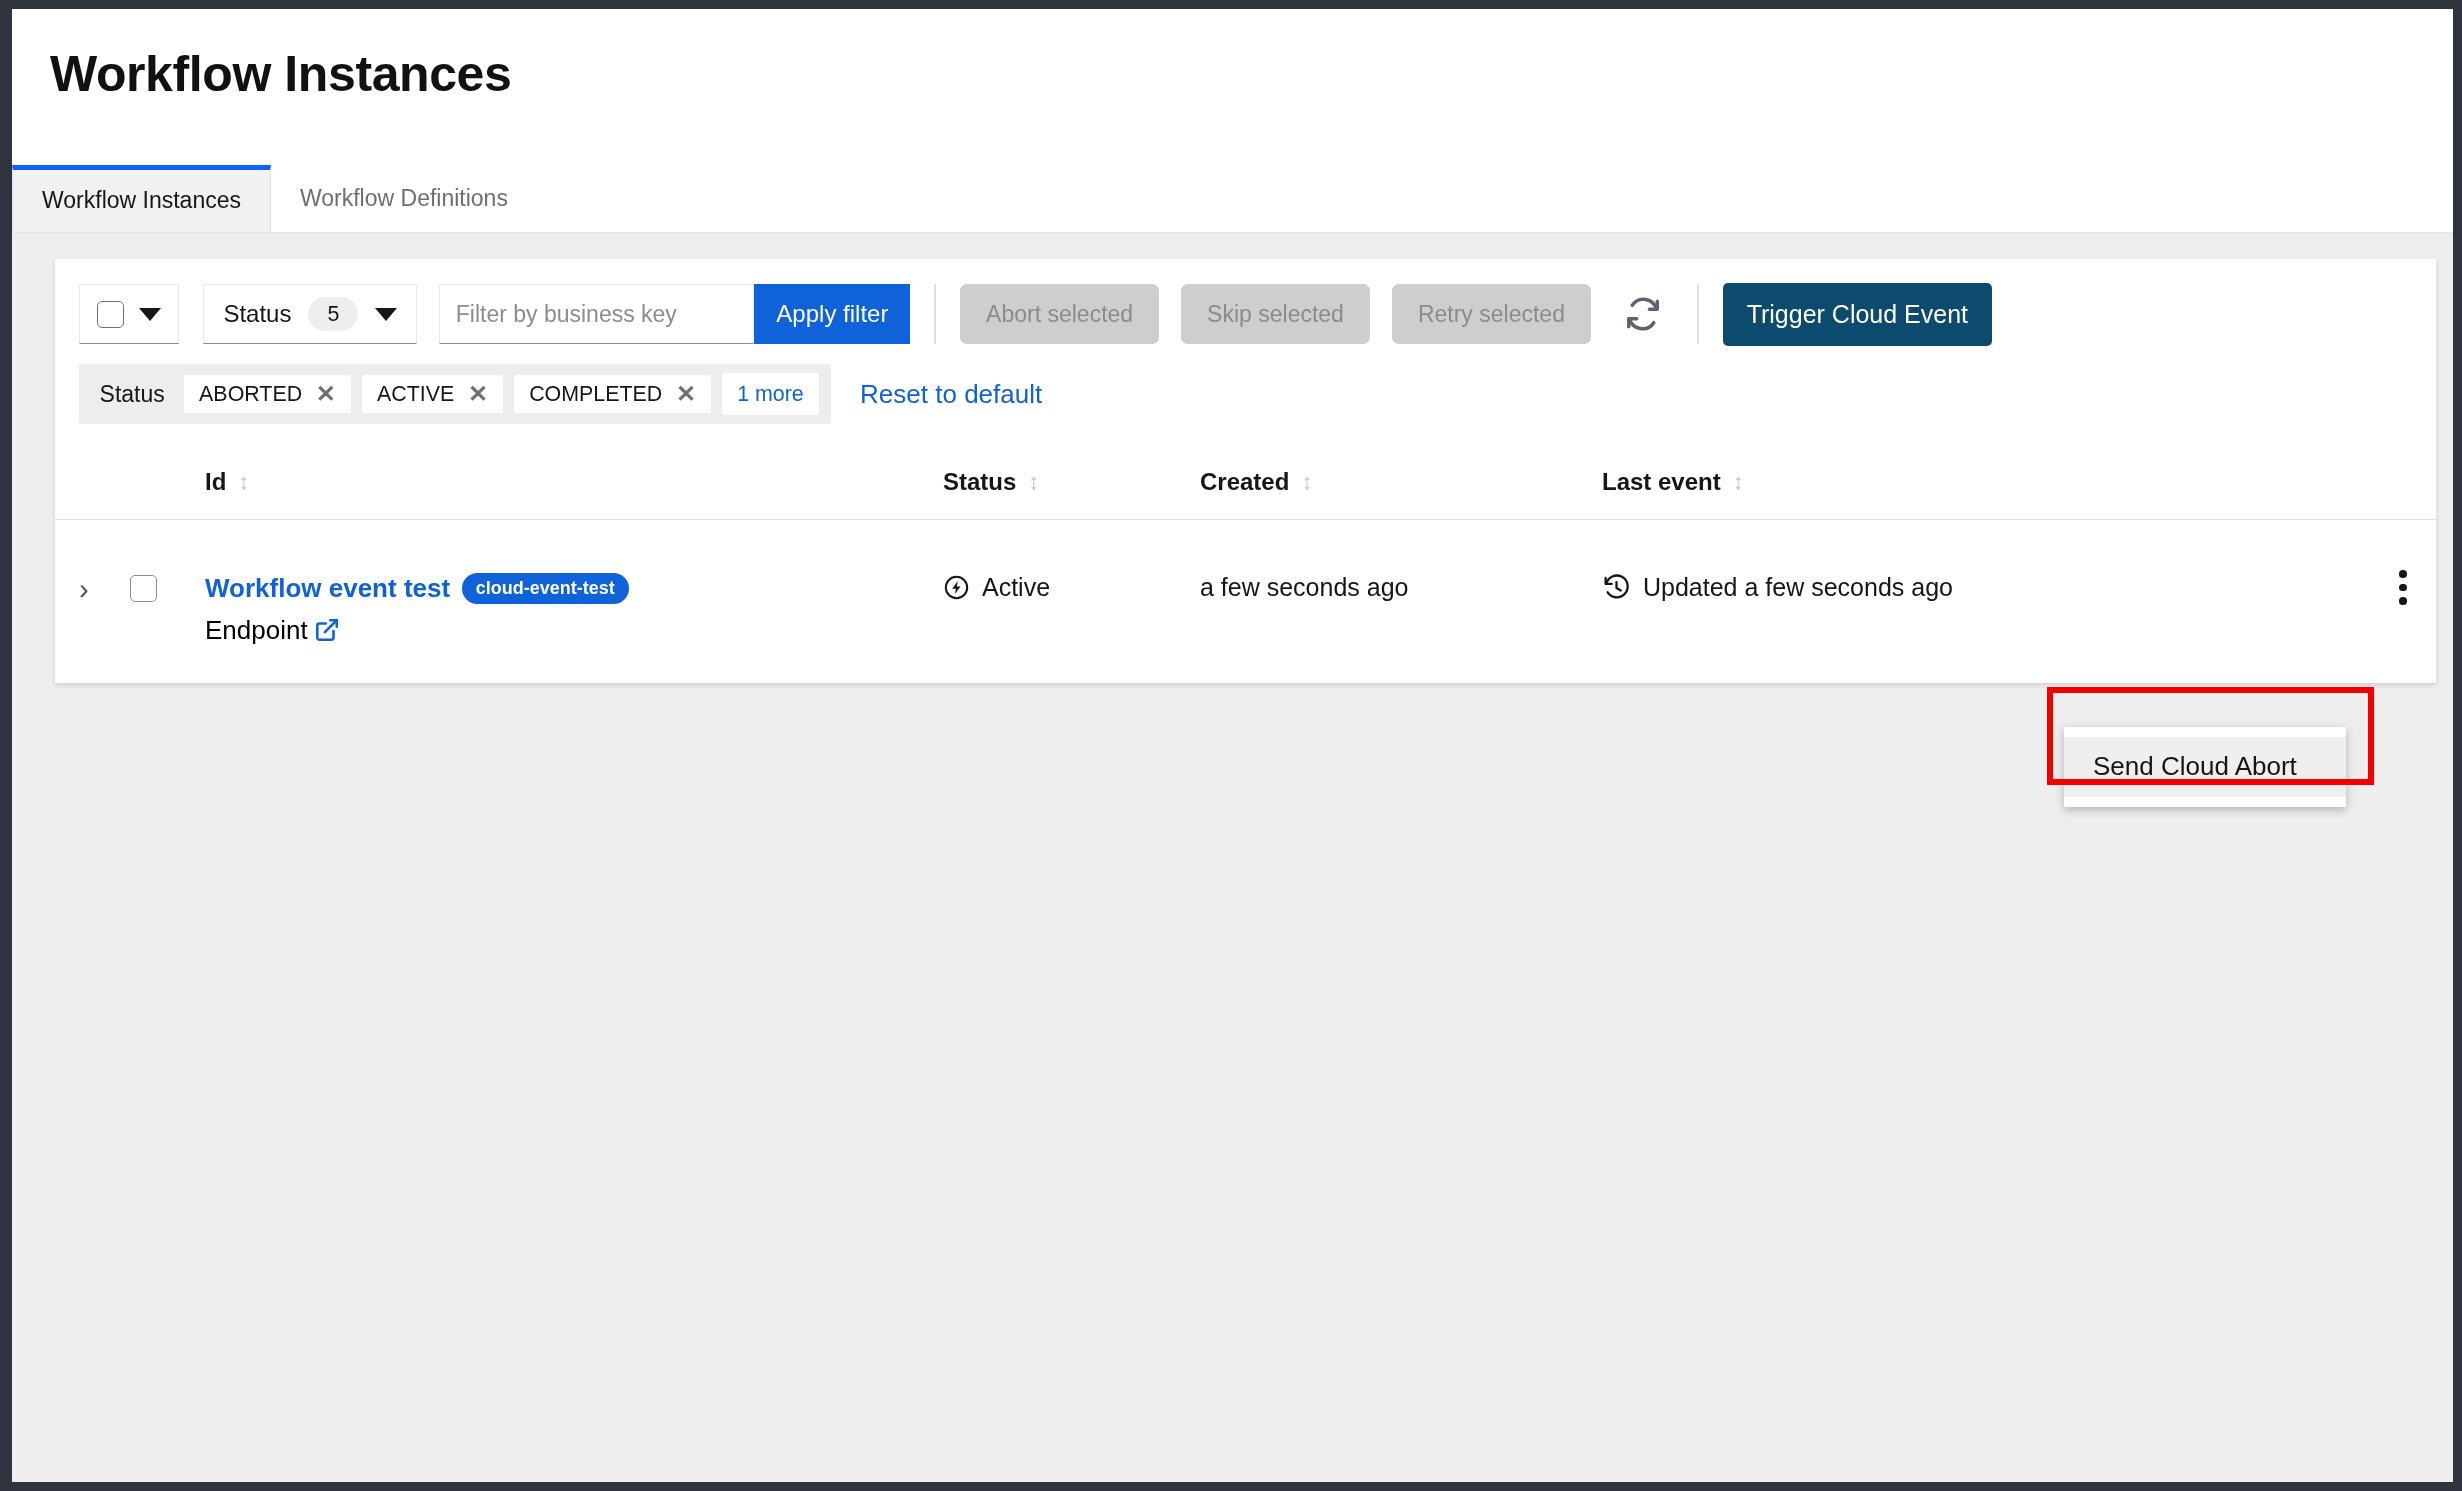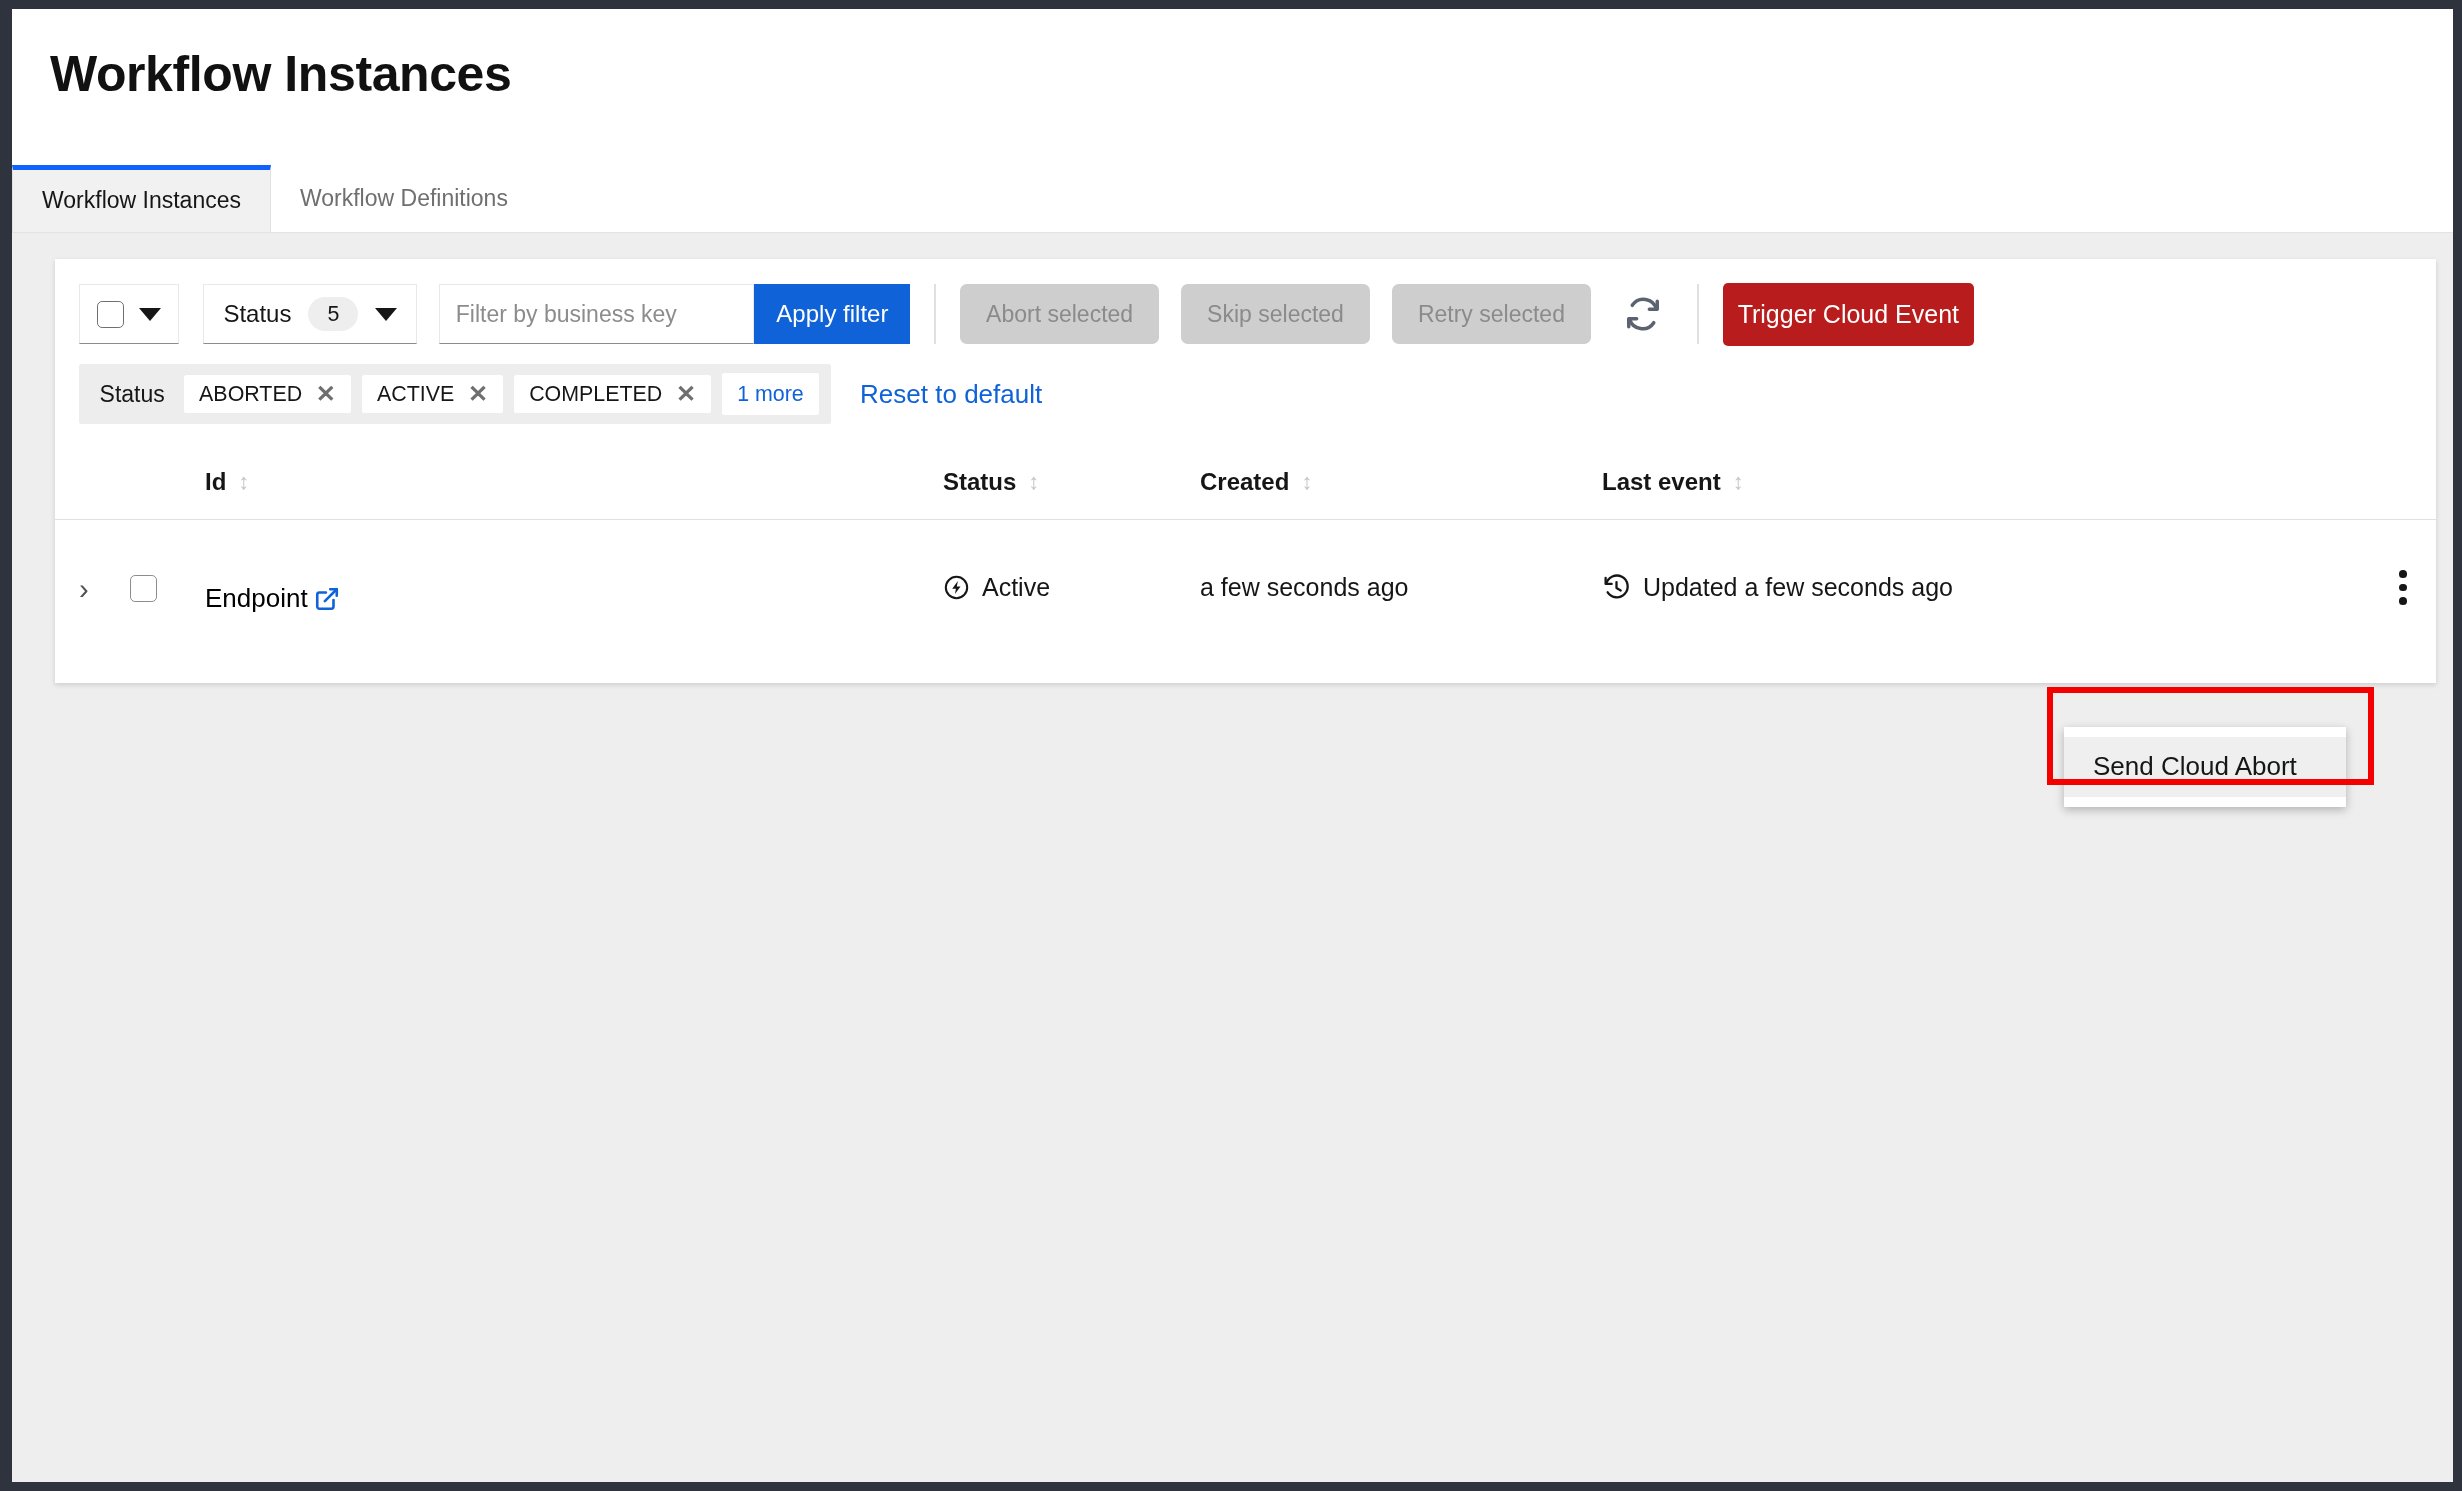--- a/index.html
+++ b/index.html
@@ -192,26 +192,26 @@
   }
 
   .refresh-btn {
     width: 60px; height: 60px;
     display: flex; align-items: center; justify-content: center;
     background: transparent; border: none; cursor: pointer;
   }
 
   .btn-trigger {
     height: 63px;
-    background: #b91c1c;
+    background: #0c4a6e;
     color: #ffffff;
     border: none;
     border-radius: 5.1px;
     font-size: 25px;
-    padding: 0 15px;
+    padding: 0 24px;
     cursor: pointer;
     white-space: nowrap;
     font-family: "Liberation Sans", sans-serif;
   }
 
   
   .chips-row {
     display: flex;
     align-items: center;
     padding: 10.3px 24px 22px 24px;
@@ -518,20 +518,23 @@
         <div class="col-menu"></div>
       </div>
 
       <div class="row">
         <div class="expand-btn">›</div>
         <div class="row-chk-cell">
           <span class="row-chk"></span>
         </div>
 
         <div class="col-id cell">
+          <div>
+            <span class="id-link">Workflow event test</span><span class="badge">cloud-event-test</span>
+          </div>
           <div class="endpoint">
             <span>Endpoint</span>
             <svg width="26" height="26" viewBox="0 0 24 24" fill="none" stroke="#0f62d8" stroke-width="2.4" stroke-linecap="round" stroke-linejoin="round">
               <path d="M18 13v6a2 2 0 0 1-2 2H5a2 2 0 0 1-2-2V8a2 2 0 0 1 2-2h6"></path>
               <polyline points="15 3 21 3 21 9"></polyline>
               <line x1="10" y1="14" x2="21" y2="3"></line>
             </svg>
           </div>
         </div>
 

